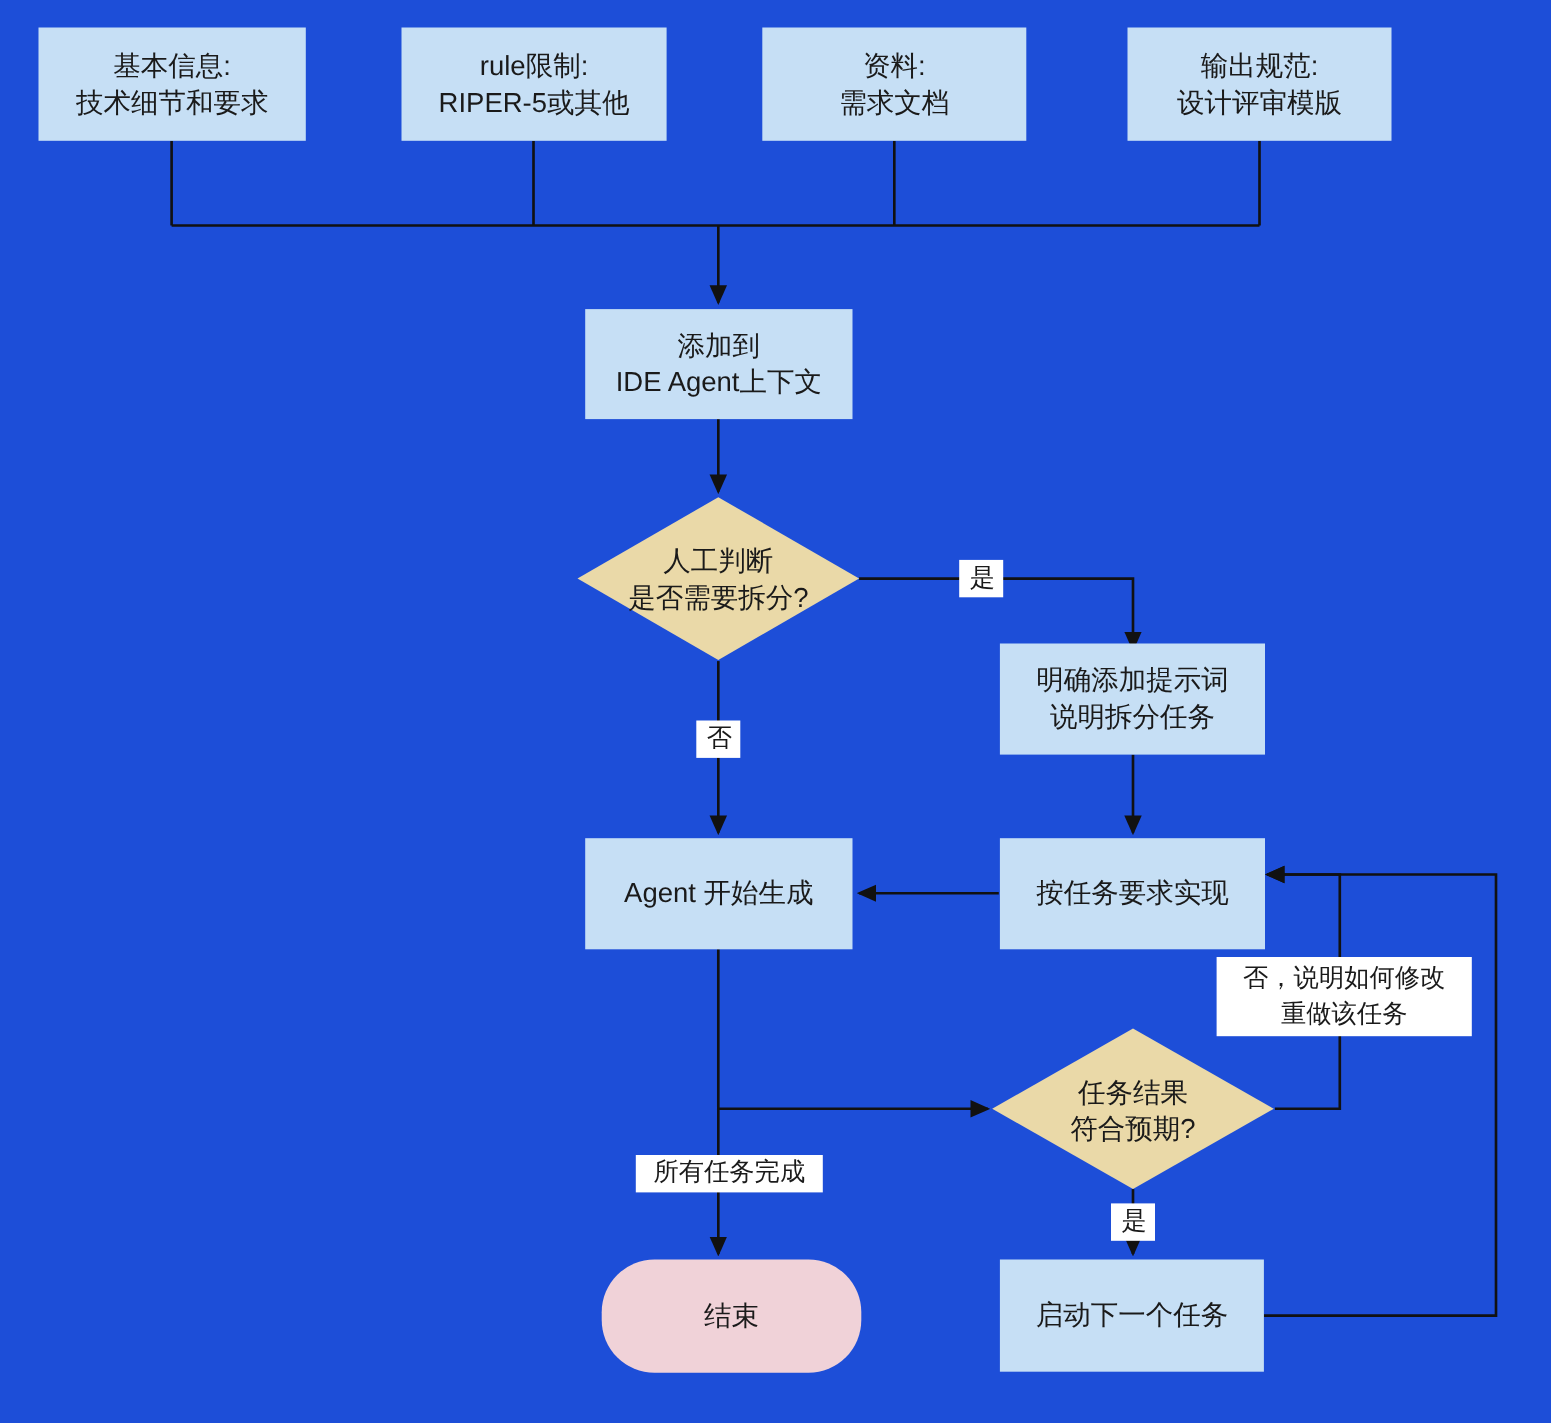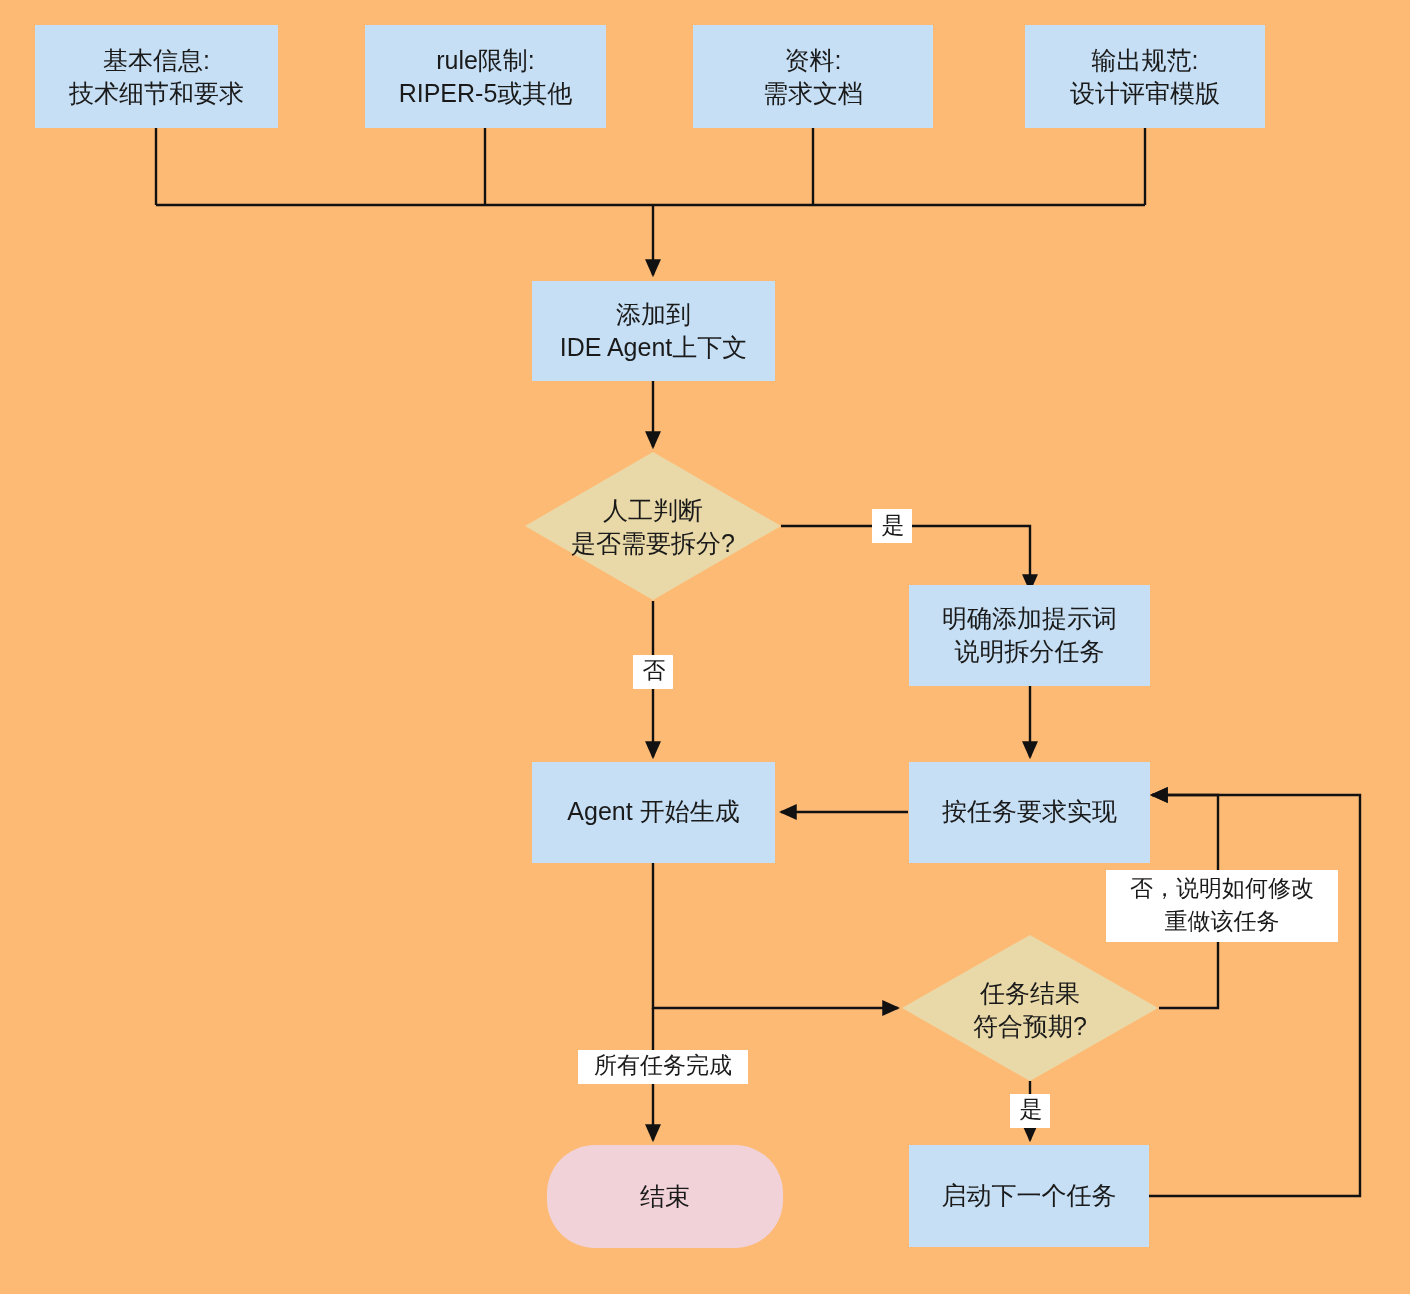--- a/index.html
+++ b/index.html
@@ -7,21 +7,21 @@
     padding: 0;
     background: #ffffff;
   }
   body {
     font-family: "Liberation Sans", "DejaVu Sans", sans-serif;
   }
   #flowchart-root {
     position: relative;
     width: 1410px;
     height: 1294px;
-    background: #fdba74;
+    background: #1d4ed8;
     overflow: hidden;
   }
   svg.flow-canvas {
     position: absolute;
     top: 0;
     left: 0;
     width: 1410px;
     height: 1294px;
     display: block;
   }

